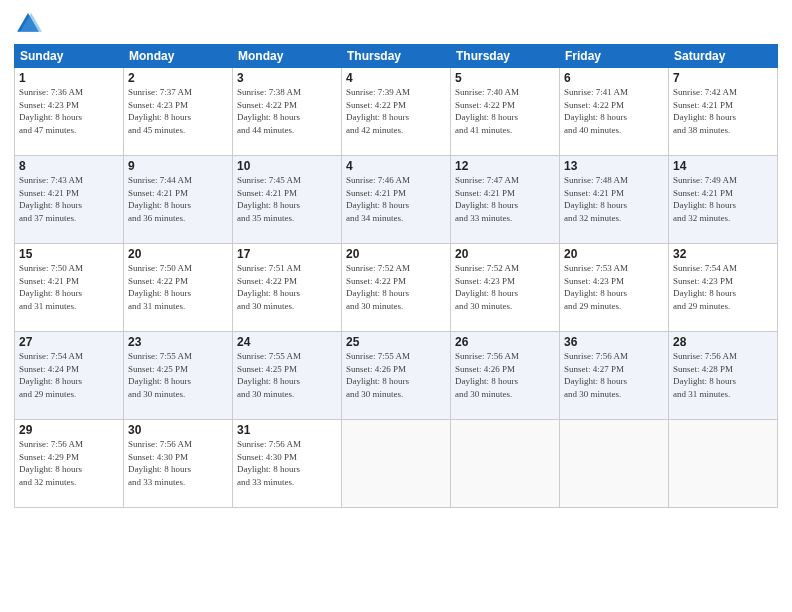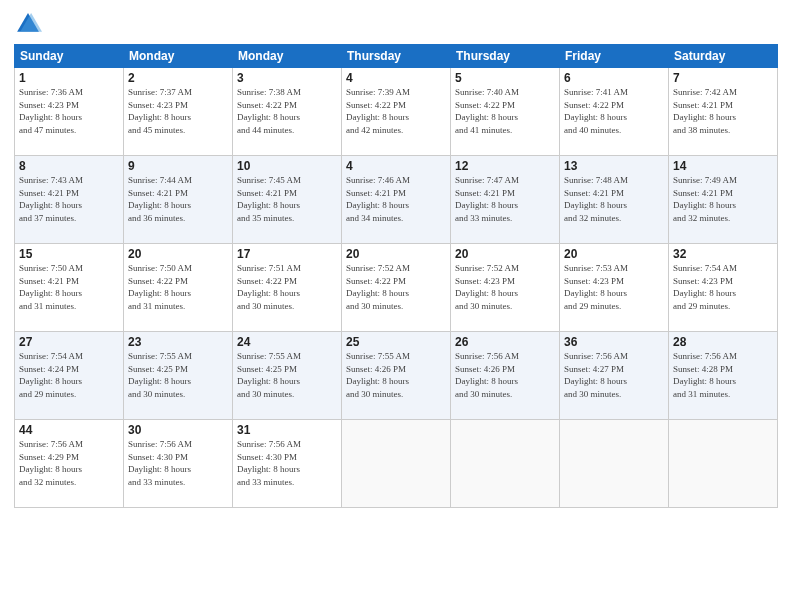--- a/index.html
+++ b/index.html
@@ -245,21 +245,21 @@
             <span class="day-num">36</span>
             <div class="day-info">Sunrise: 7:56 AM<br>Sunset: 4:27 PM<br>Daylight: 8 hours<br>and 30 minutes.</div>
           </td>
           <td>
             <span class="day-num">28</span>
             <div class="day-info">Sunrise: 7:56 AM<br>Sunset: 4:28 PM<br>Daylight: 8 hours<br>and 31 minutes.</div>
           </td>
         </tr>
         <tr>
           <td>
-            <span class="day-num">44</span>
+            <span class="day-num">29</span>
             <div class="day-info">Sunrise: 7:56 AM<br>Sunset: 4:29 PM<br>Daylight: 8 hours<br>and 32 minutes.</div>
           </td>
           <td>
             <span class="day-num">30</span>
             <div class="day-info">Sunrise: 7:56 AM<br>Sunset: 4:30 PM<br>Daylight: 8 hours<br>and 33 minutes.</div>
           </td>
           <td>
             <span class="day-num">31</span>
             <div class="day-info">Sunrise: 7:56 AM<br>Sunset: 4:30 PM<br>Daylight: 8 hours<br>and 33 minutes.</div>
           </td>

